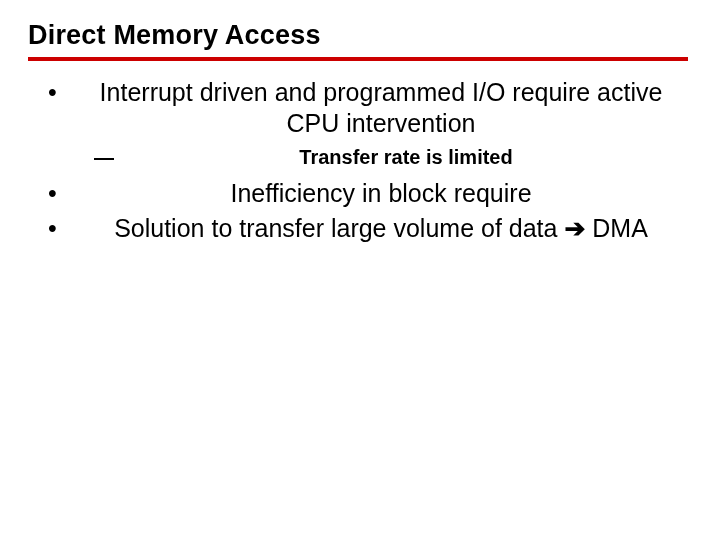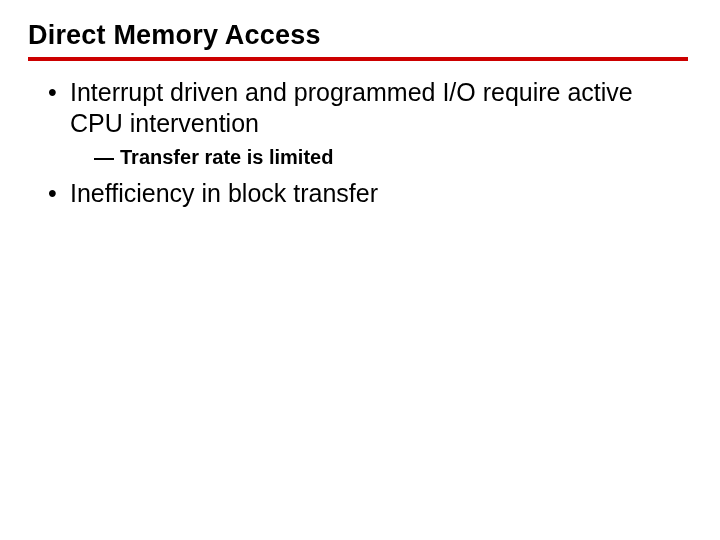--- a/index.html
+++ b/index.html
@@ -25,20 +25,21 @@
     color: #000000;
     border-bottom: 4px solid #cc0000;
     padding-bottom: 6px;
     margin: 0 0 16px 0;
     width: 660px;
   }
   ul.level1 {
     list-style: none;
     margin: 0;
     padding: 0 0 0 20px;
+    text-align: center;
   }
   ul.level1 > li {
     position: relative;
     padding-left: 22px;
     font-size: 25px;
     line-height: 1.25;
     margin-bottom: 4px;
   }
   ul.level1 > li::before {
     content: "•";
@@ -88,19 +89,22 @@
     <li>
       <span>Interrupt driven and programmed I/O require active CPU intervention</span>
       <ul class="level2">
         <li>
           <span>Transfer rate is limited</span>
         </li>
       </ul>
     </li>
 
     <li>
-      <span>Inefficiency in block transfer</span>
+      <span>Inefficiency in block require</span>
     </li>
 
+    <li>
+      <span>Solution to transfer large volume of data </span><span class="arrow">➔</span><span> DMA</span>
+    </li>
 
   </ul>
 
 </div>
 
 </body></html>

